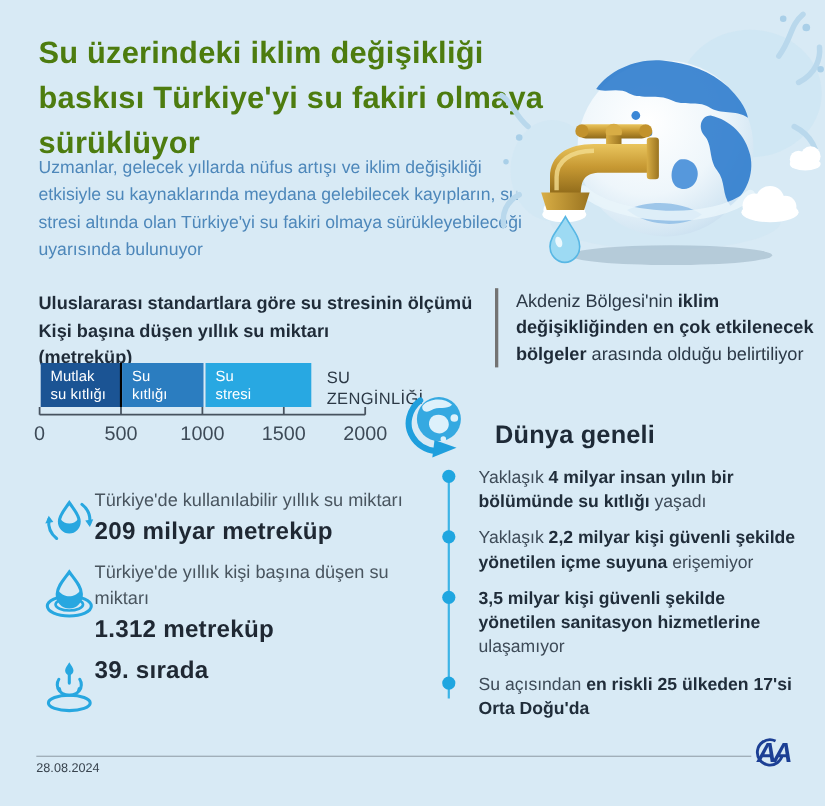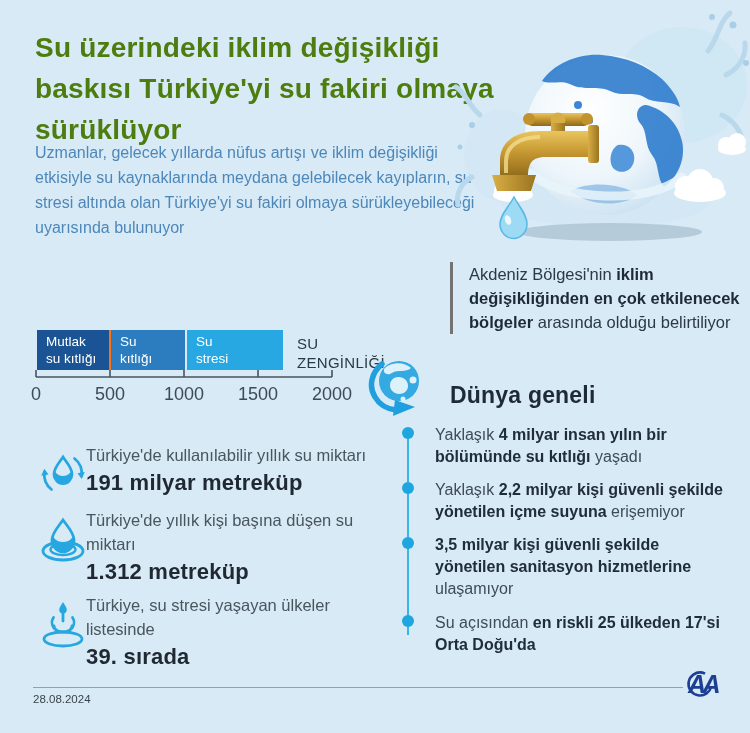--- a/index.html
+++ b/index.html
@@ -21,21 +21,21 @@
     font-size:16px;color:#4d87ba;line-height:25px;
   }
   .hero{position:absolute;left:450px;top:5px;width:300px;height:240px;}
   
   .scale-head{
     position:absolute;left:35px;top:264px;width:400px;
     font-size:16.5px;font-weight:bold;color:#1f2b38;line-height:24.5px;
   }
   .bar{position:absolute;left:37px;top:330px;height:40px;display:flex;}
   .seg{height:100%;color:#fff;font-size:13.5px;line-height:16.5px;padding:4px 0 0 9px;box-sizing:border-box;}
-  .seg-1{width:74px;background:#1b5494;border-right:2px solid #f97316;}
+  .seg-1{width:74px;background:#1b5494;border-right:2px solid #000000;}
   .seg-2{width:76px;background:#2b7dc0;border-right:2px solid #d8eaf5;}
   .seg-3{width:96px;background:#28a8e2;}
   .beyond{
     position:absolute;left:297px;top:334px;width:110px;
     font-size:15px;color:#2b3845;line-height:19px;letter-spacing:.3px;
   }
   .axis{position:absolute;left:30px;top:366px;width:310px;height:13px;}
   .tick{position:absolute;top:384px;transform:translateX(-50%);font-size:18px;color:#3d4a57;}
   .tick-0{left:36px;} .tick-1{left:110px;} .tick-2{left:184px;} .tick-3{left:258px;} .tick-4{left:332px;}
   
@@ -146,20 +146,25 @@
       <rect x="138" y="120" width="11" height="38" rx="3" fill="url(#gF2)"></rect>
       <path d="M42,170 L86,170 L81,186 L47,186 Z" fill="url(#gF2)"></path>
       <path d="M56,168 L56,156 C56,142 68,132 90,132" stroke="#f3dc8e" stroke-width="4" fill="none" opacity="0.8"></path>
     </g>
     <g>
       <path d="M64,192 C70,203 77,210 77,219 a13.5,14.5 0 1 1 -27,0 C50,210 58,203 64,192 Z" fill="#9ddaf3" stroke="#58b7e4" stroke-width="1.5"></path>
       <ellipse cx="58" cy="215" rx="3" ry="5" fill="#ffffff" opacity="0.8" transform="rotate(-18 58 215)"></ellipse>
     </g>
   </svg>
 
+  <div class="scale-head">
+    <div>Uluslararası standartlara göre su stresinin ölçümü</div>
+    <div>Kişi başına düşen yıllık su miktarı</div>
+    <div>(metreküp)</div>
+  </div>
 
   <div class="bar">
     <div class="seg seg-1">
       <div>Mutlak</div>
       <div>su kıtlığı</div>
     </div>
     <div class="seg seg-2">
       <div>Su</div>
       <div>kıtlığı</div>
     </div>
@@ -231,21 +236,21 @@
           <path d="M23,8 C27,14 32,19 32,25 a9,9.6 0 1 1 -18,0 C14,19 19,14 23,8 Z"></path>
           <path d="M34.5,9.5 A19,19 0 0 1 41.5,27"></path>
           <path d="M11.5,40.5 A19,19 0 0 1 4.5,23"></path>
         </g>
         <path d="M14.8,22.5 c2.3,3.4 5.1,4.4 8.2,4.4 c3.1,0 5.9,-1 8.2,-4.4 c0.5,1 0.8,2 0.8,3 a9,9.6 0 0 1 -18,0 c0,-1 0.3,-2 0.8,-3 Z" fill="#27a7e0"></path>
         <path d="M44.8,23 l-3.1,7 -4.2,-5.8 Z" fill="#27a7e0"></path>
         <path d="M1.2,26.8 l3.1,-7 4.2,5.8 Z" fill="#27a7e0"></path>
       </svg>
       <div>
         <div class="slabel">Türkiye'de kullanılabilir yıllık su miktarı</div>
-        <div class="svalue">191 milyar metreküp</div>
+        <div class="svalue">209 milyar metreküp</div>
       </div>
     </div>
 
     <div class="stat">
       <svg class="sicon" viewBox="0 0 46 50">
         <ellipse cx="23" cy="37" rx="20" ry="9" stroke="#27a7e0" stroke-width="2.8" fill="none"></ellipse>
         <ellipse cx="23" cy="35.5" rx="12.5" ry="5.5" stroke="#27a7e0" stroke-width="2.4" fill="none"></ellipse>
         <path d="M23,6 C28,13 34,19 34,26 a11,11.8 0 1 1 -22,0 C12,19 18,13 23,6 Z" fill="#d8eaf5" stroke="#27a7e0" stroke-width="2.8"></path>
         <path d="M13.3,23 c2.7,3.8 6,5 9.7,5 c3.7,0 7,-1.2 9.7,-5 c0.8,1.3 1.3,2.6 1.3,4 a11,11.8 0 0 1 -22,0 c0,-1.4 0.5,-2.7 1.3,-4 Z" fill="#27a7e0"></path>
       </svg>
@@ -260,21 +265,20 @@
         <ellipse cx="23" cy="40" rx="19" ry="7" stroke="#27a7e0" stroke-width="2.8" fill="none"></ellipse>
         <g stroke="#27a7e0" stroke-width="2.8" fill="none" stroke-linecap="round">
           <path d="M14,27 c0,8 18,8 18,0"></path>
           <path d="M14,29 c-2.5,-3 -2.5,-7.5 -0.5,-10.5"></path>
           <path d="M32,29 c2.5,-3 2.5,-7.5 0.5,-10.5"></path>
           <path d="M23,22 L23,14"></path>
         </g>
         <path d="M23,3 c1.9,3.2 3.8,5.3 3.8,7.6 a3.8,4.1 0 1 1 -7.6,0 C19.2,8.3 21.1,6.2 23,3 Z" fill="#27a7e0"></path>
       </svg>
       <div>
-        <div class="slabel">Türkiye, su stresi yaşayan ülkeler listesinde</div>
         <div class="svalue">39. sırada</div>
       </div>
     </div>
 
   </div>
 
   <div class="fline"></div>
   <div class="fdate">28.08.2024</div>
   <div class="fsource">Kaynak: Türkiye Su Enstitüsü, BM</div>
   <svg class="aa" viewBox="0 0 40 40">

